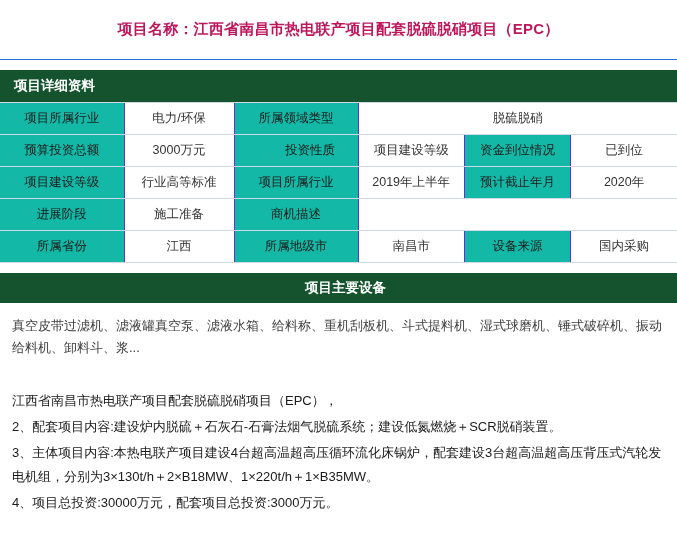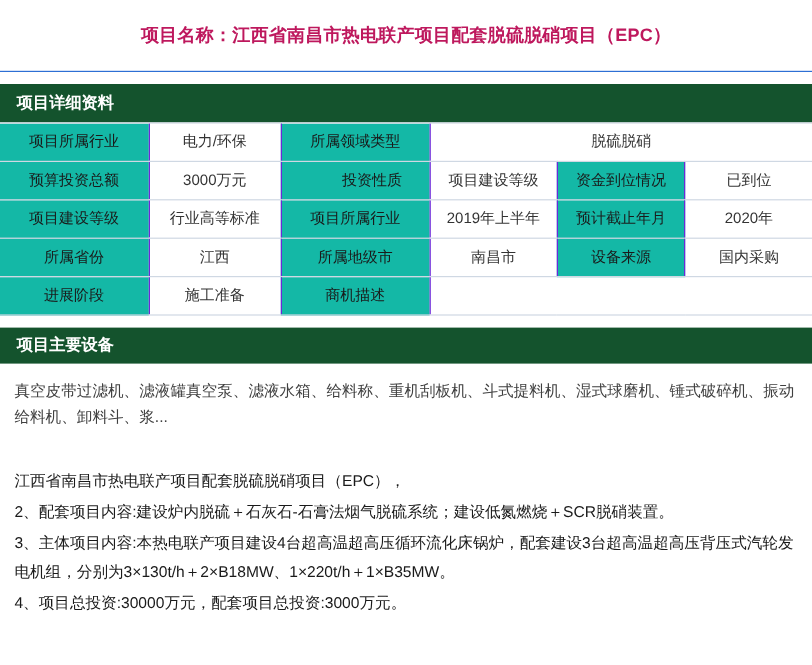--- a/index.html
+++ b/index.html
@@ -39,20 +39,21 @@
     background: #14532d;
     color: #ffffff;
     font-weight: bold;
     font-size: 13.5px;
     padding: 7px 0 7px 14px;
     margin: 0;
     box-sizing: border-box;
   }
   .section-header.thin {
     padding: 6px 0 6px 14px;
+    text-align: center;
   }
   table.info {
     width: 677px;
     border-collapse: collapse;
     table-layout: fixed;
   }
   table.info td {
     border: 1px solid #cfd8e3;
     border-left: none;
     border-right: none;
@@ -123,32 +124,32 @@
       </tr>
       <tr>
         <td class="lbl">项目建设等级</td>
         <td class="vline">行业高等标准</td>
         <td class="lbl vline">项目所属行业</td>
         <td class="vline">2019年上半年</td>
         <td class="lbl vline">预计截止年月</td>
         <td class="vline">2020年</td>
       </tr>
       <tr>
+        <td class="lbl">进展阶段</td>
+        <td class="vline">施工准备</td>
+        <td class="lbl vline">商机描述</td>
+        <td class="vline" colspan="3"></td>
+      </tr>
+      <tr>
         <td class="lbl">所属省份</td>
         <td class="vline">江西</td>
         <td class="lbl vline">所属地级市</td>
         <td class="vline">南昌市</td>
         <td class="lbl vline">设备来源</td>
         <td class="vline">国内采购</td>
-      </tr>
-      <tr>
-        <td class="lbl">进展阶段</td>
-        <td class="vline">施工准备</td>
-        <td class="lbl vline">商机描述</td>
-        <td class="vline" colspan="3"></td>
       </tr>
     </tbody>
   </table>
 
   <div class="spacer-8"></div>
 
   <div class="section-header thin">项目主要设备</div>
 
   <div class="equip-block">真空皮带过滤机、滤液罐真空泵、滤液水箱、给料称、重机刮板机、斗式提料机、湿式球磨机、锤式破碎机、振动给料机、卸料斗、浆...</div>
 

